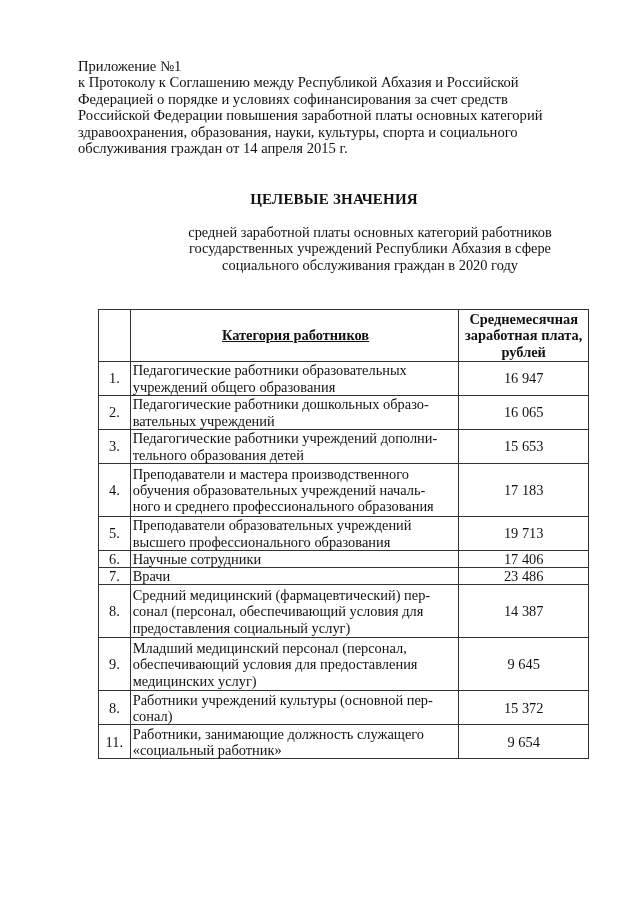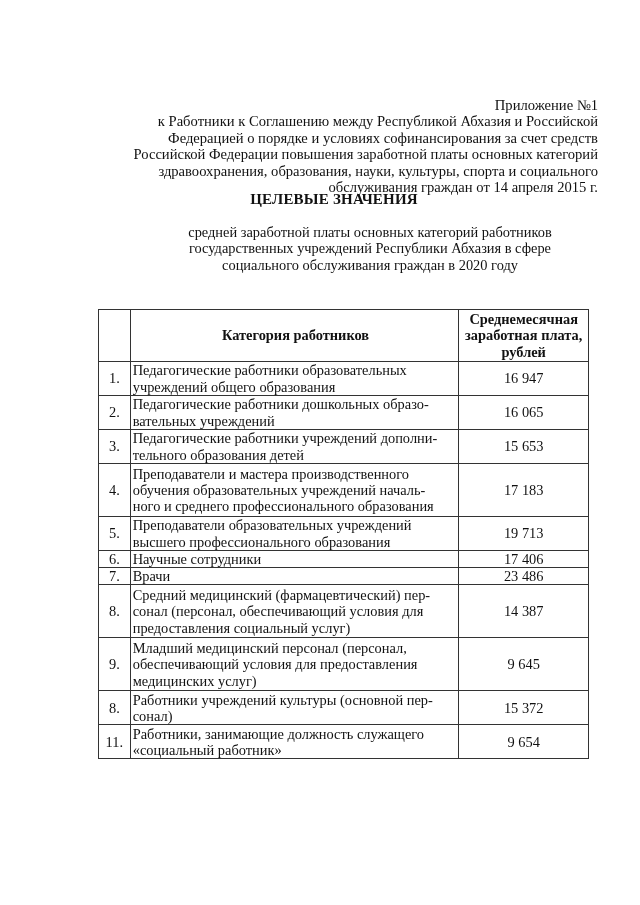--- a/index.html
+++ b/index.html
@@ -13,24 +13,23 @@
       position: relative;
       overflow: hidden;
       font-family: "Liberation Serif", "DejaVu Serif", serif;
       color: #111111;
     }
     .annex {
       position: absolute;
       right: 42px;
       top: 58px;
       width: 520px;
-      text-align: right;
+      text-align: left;
       font-size: 14.6px;
       line-height: 16.4px;
-      margin-top: 39px;
     }
     .annex .line { display: block; white-space: nowrap; }
     .title {
       position: absolute;
       left: 0;
       width: 640px;
       top: 191px;
       text-align: center;
       font-weight: bold;
       font-size: 15px;
@@ -60,33 +59,33 @@
     }
     table.wages td, table.wages th {
       border: 1px solid #333333;
       padding: 0;
       vertical-align: middle;
     }
     .col-num { width: 31px; text-align: center; }
     .col-cat { width: 330px; text-align: left; padding-left: 2px !important; }
     .col-val { width: 129px; text-align: center; }
     th { font-weight: bold; }
-    th.col-cat { text-align: center; }
+    th.col-cat { text-align: center; text-decoration: underline; }
     .h-header { height: 52px; }
     .h2 { height: 34px; }
     .h3 { height: 53px; }
     .h1 { height: 16px; }
     .cat-text { display: block; }
   </style>
 </head>
 <body>
 
 <div class="annex">
   <span class="line">Приложение №1</span>
-  <span class="line">к Работники к Соглашению между Республикой Абхазия и Российской</span>
+  <span class="line">к Протоколу к Соглашению между Республикой Абхазия и Российской</span>
   <span class="line">Федерацией о порядке и условиях софинансирования за счет средств</span>
   <span class="line">Российской Федерации повышения заработной платы основных категорий</span>
   <span class="line">здравоохранения, образования, науки, культуры, спорта и социального</span>
   <span class="line">обслуживания граждан от 14 апреля 2015 г.</span>
 </div>
 
 <div class="title">ЦЕЛЕВЫЕ ЗНАЧЕНИЯ</div>
 
 <div class="subtitle">
   <span class="line">средней заработной платы основных категорий работников</span>

